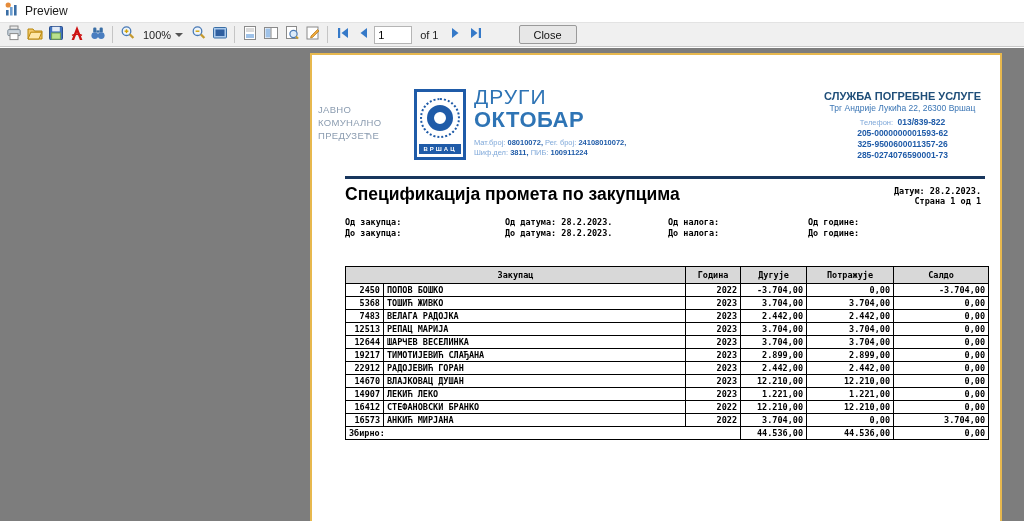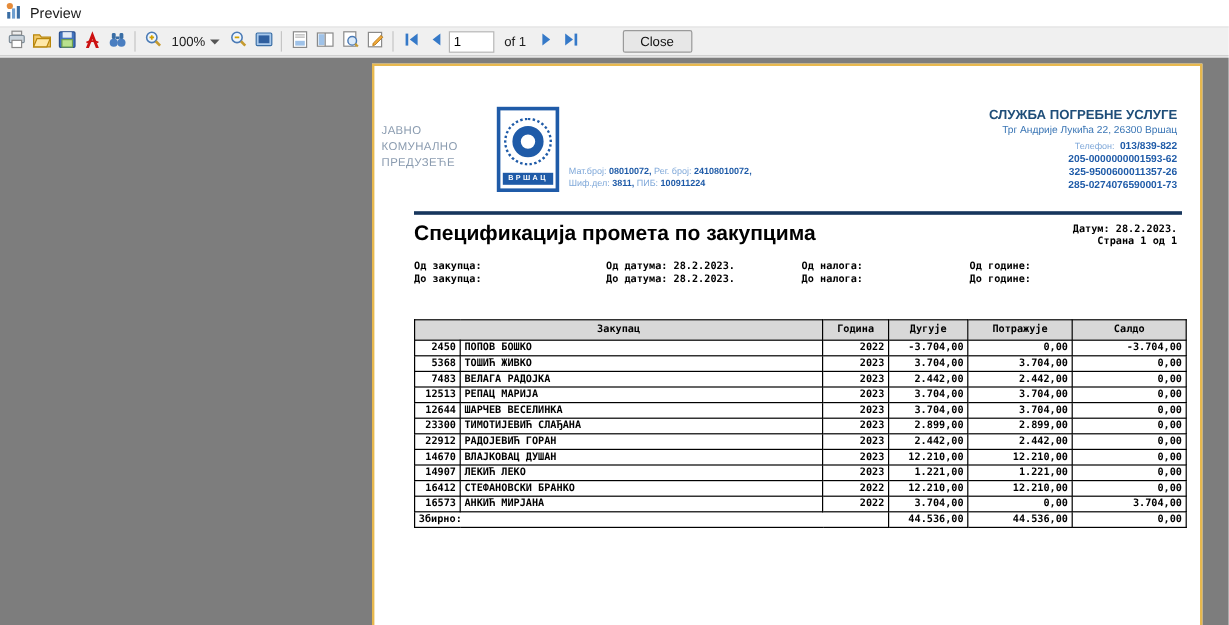--- a/index.html
+++ b/index.html
@@ -46,21 +46,21 @@
                width:26px; height:26px; border-radius:50%; border:7px solid #1f5ba8; background:#fff; }
   .logo-banner { position:absolute; left:2px; right:2px; bottom:3px; height:10px; background:#1f5ba8;
                  color:#fff; font-size:6px; font-weight:bold; text-align:center; line-height:10px;
                  letter-spacing:2px; }
   .brand { position:absolute; left:162px; top:31px; color:#2e74b5; line-height:1; }
   .brand-1 { font-size:21px; font-weight:400; letter-spacing:1px; }
   .brand-2 { font-size:22px; font-weight:800; letter-spacing:.5px; margin-top:2px; }
   .reg-lines { position:absolute; left:162px; top:83px; font-size:7.5px; line-height:10px; }
   .reg-label { color:#7fa8d9; }
   .reg-value { color:#1f5ba8; font-weight:bold; }
-  .contact { position:absolute; right:19px; top:36px; text-align:right; line-height:11px; }
+  .contact { position:absolute; right:19px; top:36px; text-align:center; line-height:11px; }
   .contact .svc { font-size:11px; font-weight:bold; color:#1f4e79; margin-bottom:1px; }
   .contact .addr { font-size:8.5px; color:#3b76b5; }
   .contact .lbl { font-size:7.5px; color:#7fa8d9; }
   .contact .val { font-size:8.5px; font-weight:bold; color:#1f5ba8; }
   .header-rule { position:absolute; left:33px; top:121px; width:640px; height:3px; background:#17365d; }
 
   
   .report-title { position:absolute; left:33px; top:129px; font-size:17.5px; font-weight:bold; color:#000; }
   .meta { position:absolute; right:19px; top:131px; text-align:right;
           font-family:"DejaVu Sans Mono", monospace; font-size:8.5px; font-weight:bold; line-height:10px; }
@@ -228,20 +228,24 @@
           <div>КОМУНАЛНО</div>
           <div>ПРЕДУЗЕЋЕ</div>
         </div>
 
         <div class="logo-box">
           <div class="logo-ring-outer"></div>
           <div class="logo-ring"></div>
           <div class="logo-banner">ВРШАЦ</div>
         </div>
 
+        <div class="brand">
+          <div class="brand-1">ДРУГИ</div>
+          <div class="brand-2">ОКТОБАР</div>
+        </div>
 
         <div class="reg-lines">
           <div>
             <span class="reg-label">Мат.број:</span>
             <span class="reg-value">08010072,</span>
             <span class="reg-label">Рег. број:</span>
             <span class="reg-value">24108010072,</span>
           </div>
           <div>
             <span class="reg-label">Шиф.дел:</span>
@@ -335,21 +339,21 @@
               </tr>
               <tr>
                 <td class="c-code">12644</td>
                 <td class="c-name">ШАРЧЕВ ВЕСЕЛИНКА</td>
                 <td class="c-year">2023</td>
                 <td class="c-debit">3.704,00</td>
                 <td class="c-credit">3.704,00</td>
                 <td class="c-balance">0,00</td>
               </tr>
               <tr>
-                <td class="c-code">23300</td>
+                <td class="c-code">19217</td>
                 <td class="c-name">ТИМОТИЈЕВИЋ СЛАЂАНА</td>
                 <td class="c-year">2023</td>
                 <td class="c-debit">2.899,00</td>
                 <td class="c-credit">2.899,00</td>
                 <td class="c-balance">0,00</td>
               </tr>
               <tr>
                 <td class="c-code">22912</td>
                 <td class="c-name">РАДОЈЕВИЋ ГОРАН</td>
                 <td class="c-year">2023</td>

